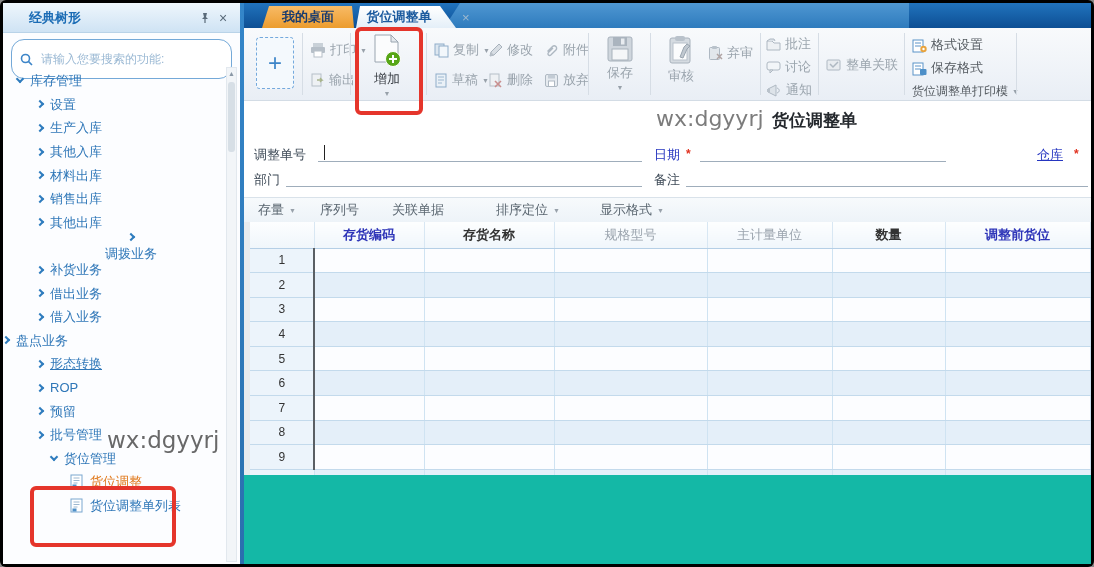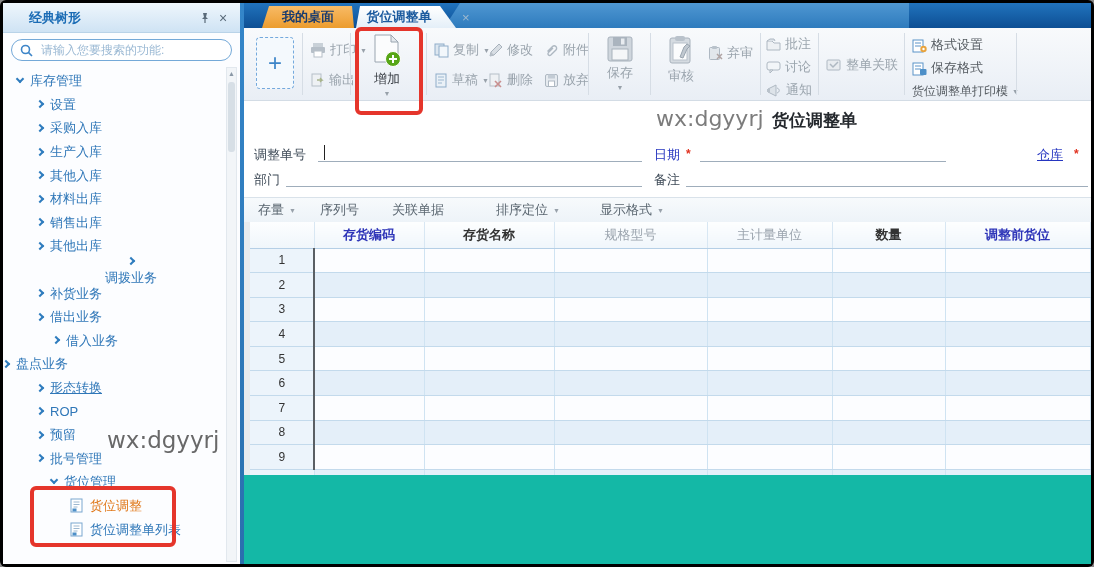--- a/index.html
+++ b/index.html
@@ -8,21 +8,21 @@
          font-family:"Liberation Sans","DejaVu Sans",sans-serif;}
   #app{position:absolute;left:3px;top:3px;width:1088px;height:561px;background:#14b8a6;overflow:hidden;}
 
   
   .sidebar{position:absolute;left:0;top:0;width:237px;height:561px;background:#fcfdff;}
   .sb-divider{position:absolute;left:237px;top:0;width:4px;height:561px;background:linear-gradient(180deg,#3486c9,#2a6fae);}
   .sb-header{position:absolute;left:0;top:0;width:237px;height:30px;display:flex;align-items:center;
              background:linear-gradient(180deg,#eef6fc,#cfe3f4);border-bottom:1px solid #b9d3e8;padding:0 8px;}
   .sb-title{color:#1b6cb5;font-weight:bold;font-size:13px;flex:1;padding-left:18px;}
   .sb-hicon{width:18px;height:18px;display:flex;align-items:center;justify-content:center;color:#5a6b7a;font-size:14px;cursor:pointer;}
-  .sb-search{position:absolute;left:8px;top:36px;width:221px;height:22px;border:1px solid #74a9d8;border-radius:13px;
+  .sb-search{position:absolute;left:8px;top:36px;width:221px;height:40px;border:1px solid #74a9d8;border-radius:13px;
              background:#fff;display:flex;align-items:center;padding:0 8px;gap:6px;}
   .sb-search input{border:none;outline:none;flex:1;font-size:12px;color:#557;background:transparent;min-width:0;}
   .sb-search input::placeholder{color:#9bb9d4;}
   .tree{position:absolute;left:0;top:66px;width:222px;height:495px;overflow:hidden;}
   .tree-item{height:23.6px;display:flex;align-items:center;gap:7px;font-size:13px;color:#2f77b8;cursor:pointer;white-space:nowrap;}
   .tree-item .lab{line-height:1;}
   .tree-item .sel{color:#e0791c;}
   .chev{width:6px;height:6px;border-right:2px solid #2f7cbe;border-bottom:2px solid #2f7cbe;flex:none;}
   .chev.right{transform:rotate(-45deg);}
   .chev.down{transform:rotate(45deg);margin-top:-3px;}
@@ -128,24 +128,20 @@
           <div class="tree-item" style="padding-left: 14px;">
             <span class="chev down"></span>
             <span class="lab">库存管理</span>
           </div>
           <div class="tree-item" style="padding-left: 34px;">
             <span class="chev right"></span>
             <span class="lab">设置</span>
           </div>
           <div class="tree-item" style="padding-left: 34px;">
             <span class="chev right"></span>
-            <span class="lab">采购入库</span>
-          </div>
-          <div class="tree-item" style="padding-left: 34px;">
-            <span class="chev right"></span>
             <span class="lab">生产入库</span>
           </div>
           <div class="tree-item" style="padding-left: 34px;">
             <span class="chev right"></span>
             <span class="lab">其他入库</span>
           </div>
           <div class="tree-item" style="padding-left: 34px;">
             <span class="chev right"></span>
             <span class="lab">材料出库</span>
           </div>
@@ -162,21 +158,21 @@
             <span class="lab">调拨业务</span>
           </div>
           <div class="tree-item" style="padding-left: 34px;">
             <span class="chev right"></span>
             <span class="lab">补货业务</span>
           </div>
           <div class="tree-item" style="padding-left: 34px;">
             <span class="chev right"></span>
             <span class="lab">借出业务</span>
           </div>
-          <div class="tree-item" style="padding-left: 50px;">
+          <div class="tree-item" style="padding-left: 34px;">
             <span class="chev right"></span>
             <span class="lab">借入业务</span>
           </div>
           <div class="tree-item" style="">
             <span class="chev right"></span>
             <span class="lab">盘点业务</span>
           </div>
           <div class="tree-item" style="padding-left: 34px; text-decoration: underline;">
             <span class="chev right"></span>
             <span class="lab">形态转换</span>

